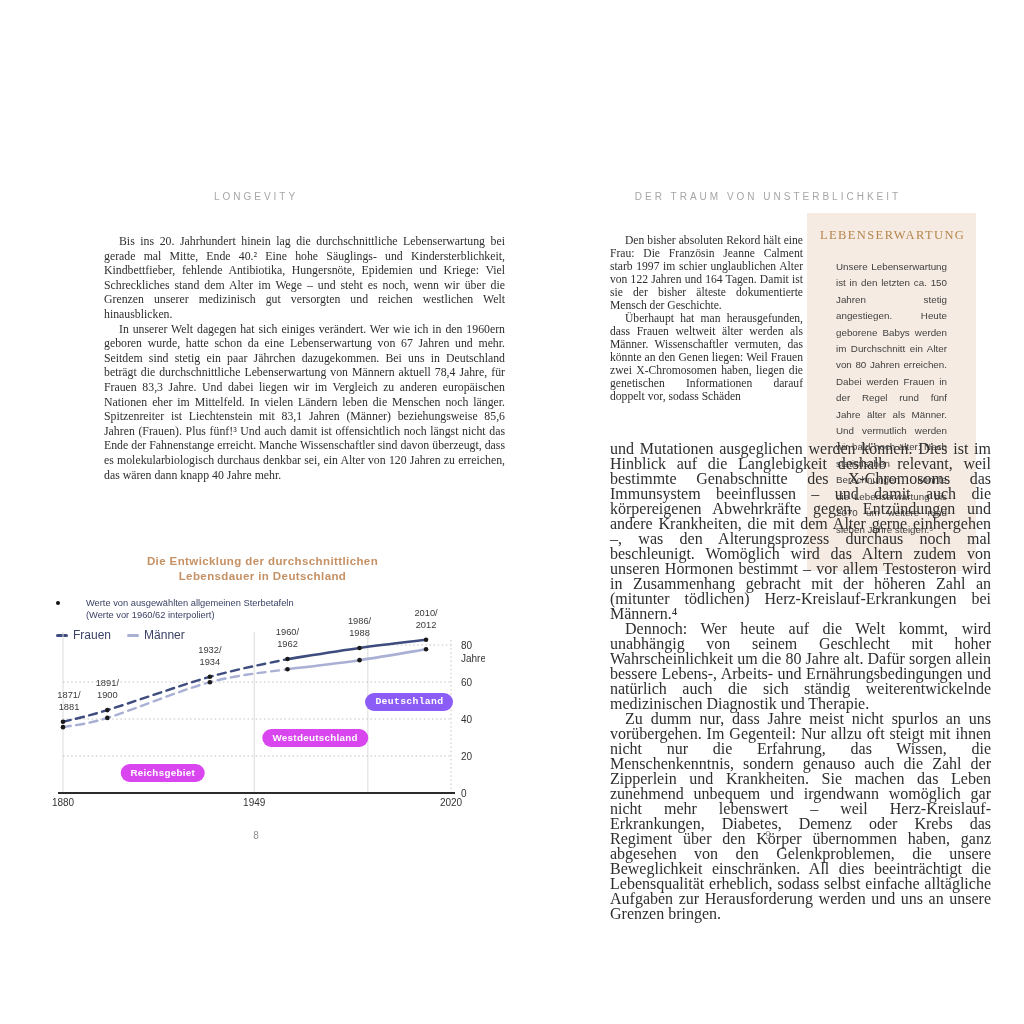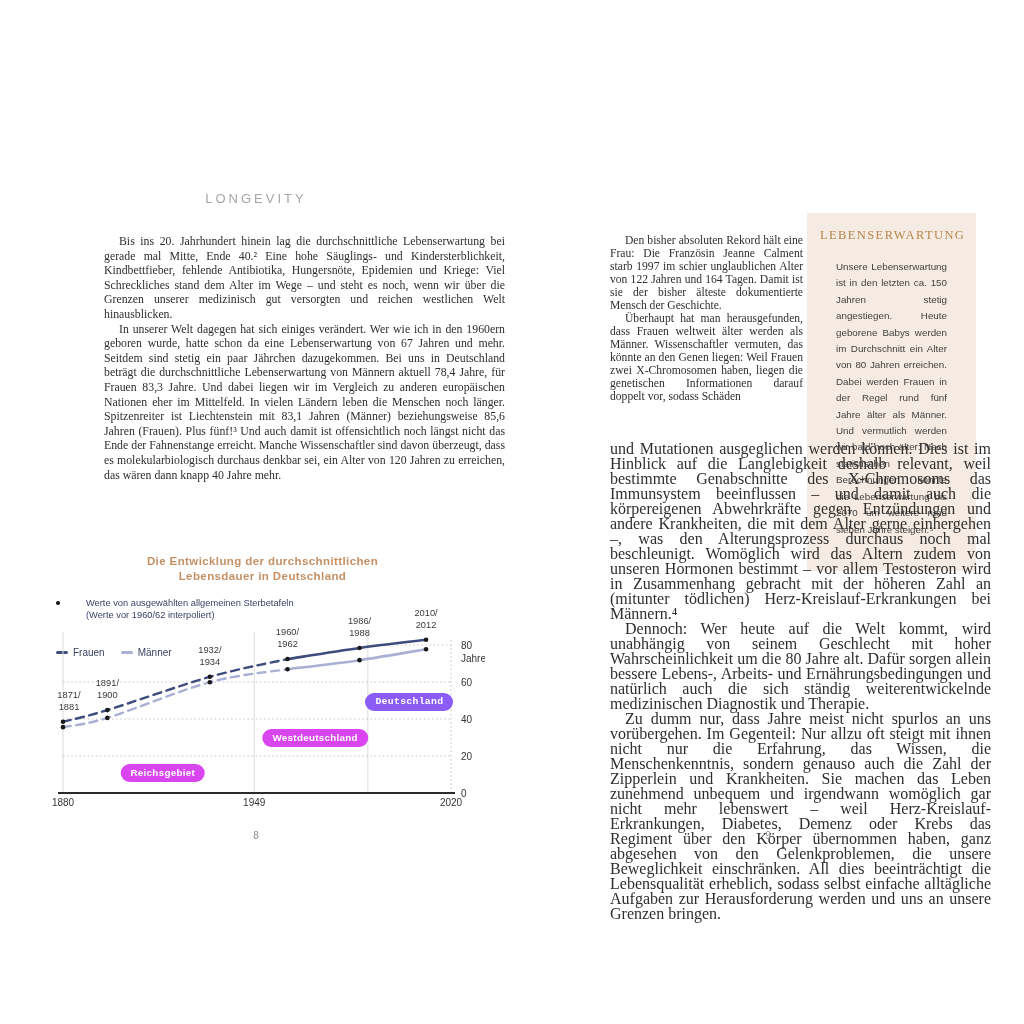--- a/index.html
+++ b/index.html
@@ -1,19 +1,19 @@
 <!DOCTYPE html>
 <html><head>
 <meta charset="utf-8">
 <style>
   html,body{margin:0;padding:0;background:#ffffff;}
   .spread{position:relative;width:1024px;height:1024px;background:#fff;overflow:hidden;
           font-family:"Liberation Serif",serif;color:#2e2e2e;}
   .running-head{position:absolute;top:191px;font-family:"Liberation Sans",sans-serif;
-          font-size:13px;letter-spacing:3px;color:#a6a6a6;text-align:center;}
+          font-size:10px;letter-spacing:3px;color:#a6a6a6;text-align:center;}
   .rh-left{left:0;width:512px;}
   .rh-right{left:512px;width:512px;}
   .body-text p{margin:0;text-indent:15px;text-align:justify;}
   .body-text p.noindent{text-indent:0;}
   .left-body{position:absolute;left:104px;top:234px;width:401px;font-size:11.8px;line-height:14.6px;}
   .right-col{position:absolute;left:610px;top:234px;width:193px;font-size:11.6px;line-height:13px;}
   .right-full{position:absolute;left:610px;top:441px;width:381px;font-size:16px;line-height:15px;}
   .sidebar{position:absolute;left:807px;top:213px;width:169px;background:#f6ebe2;
            padding:15px 13px 17px;box-sizing:border-box;}
   .sidebar-title{margin:0 0 10px;text-align:center;font-family:"Liberation Serif",serif;
@@ -25,21 +25,21 @@
   .pn-left{left:0;width:512px;}
   .pn-right{left:512px;width:512px;}
   .chart-block{position:absolute;left:40px;top:550px;width:445px;height:268px;
            font-family:"Liberation Sans",sans-serif;}
   .chart-title{position:absolute;top:4px;left:0;right:0;text-align:center;color:#c59064;
            font-weight:bold;font-size:11.5px;line-height:14.5px;letter-spacing:.4px;white-space:pre-line;}
   .chart-legend{position:absolute;left:16px;top:48px;color:#3b4266;font-size:9.3px;line-height:11.5px;}
   .legend-note{display:flex;gap:20px;}
   .legend-dot{width:4px;height:4px;border-radius:50%;background:#111;margin:3px 6px 0 0;flex:none;}
   .legend-note-text{white-space:pre-line;}
-  .legend-series{display:flex;gap:16px;margin-top:26px;align-items:center;font-size:10px;}
+  .legend-series{display:flex;gap:16px;margin-top:9px;align-items:center;font-size:12px;}
   .legend-item{display:flex;align-items:center;}
   .legend-swatch{display:inline-block;width:12px;height:2.6px;border-radius:2px;margin-right:5px;}
   .chart-svg{position:absolute;left:0;top:44px;}
   .badge{position:absolute;transform:translate(-50%,-50%);background:#c49559;color:#fff;
            font-size:9.8px;font-weight:bold;padding:3px 10px 4px;border-radius:11px;
            letter-spacing:.3px;white-space:nowrap;}
 </style>
 </head>
 <body>
 
@@ -115,20 +115,21 @@
         <text x="421" y="68" font-size="10" fill="#333" font-family="Liberation Sans, sans-serif">Jahre</text>
       </svg>
 
   <div class="badge" style="background: #d946ef; left: 122.771px; top: 222.65px;">Reichsgebiet</div>
       <div class="badge" style="background: #d946ef; left: 275.2px; top: 187.5px;">Westdeutschland</div>
       <div class="badge" style="background: #8b5cf6; left: 369.429px; top: 152.35px; font-family: Liberation Mono, monospace;">Deutschland</div>
     </div>
 
   <div class="pagenum pn-left">8</div>
 
+  <div class="running-head rh-right">DER TRAUM VON UNSTERBLICHKEIT</div>
 
   <div class="right-col body-text">
     <p>Den bisher absoluten Rekord hält eine Frau: Die Französin Jeanne Calment starb 1997 im schier unglaublichen Alter von 122 Jahren und 164 Tagen. Damit ist sie der bisher älteste dokumentierte Mensch der Geschichte.</p>
     <p>Überhaupt hat man herausgefunden, dass Frauen weltweit älter werden als Männer. Wissenschaftler vermuten, das könnte an den Genen liegen: Weil Frauen zwei X-Chromosomen haben, liegen die genetischen Informationen darauf doppelt vor, sodass Schäden</p>
   </div>
 
   <div class="sidebar">
     <h3 class="sidebar-title">LEBENSERWARTUNG</h3>
     <p class="sidebar-body">Unsere Lebenserwartung ist in den letzten ca. 150 Jahren stetig angestiegen. Heute geborene Babys werden im Durchschnitt ein Alter von 80 Jahren erreichen. Dabei werden Frauen in der Regel rund fünf Jahre älter als Männer. Und vermutlich werden wir bald noch älter: Nach statistischen Berechnungen könnte die Lebenserwartung bis 2070 um weitere rund sieben Jahre steigen.⁵</p>
   </div>

